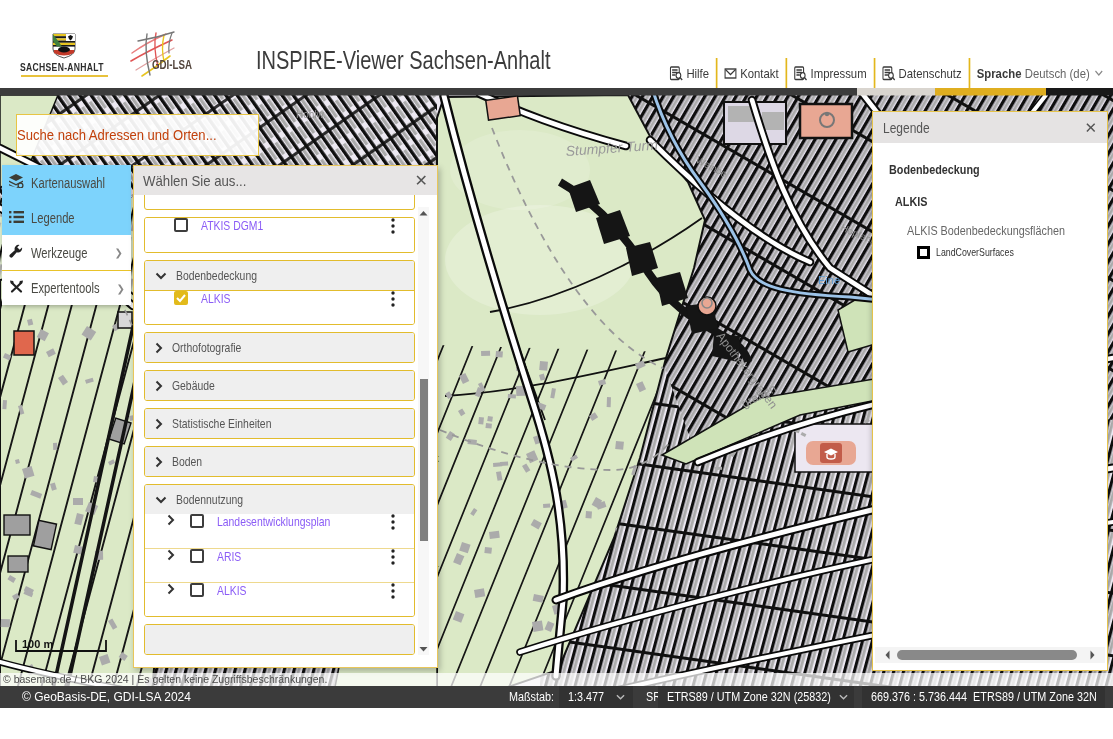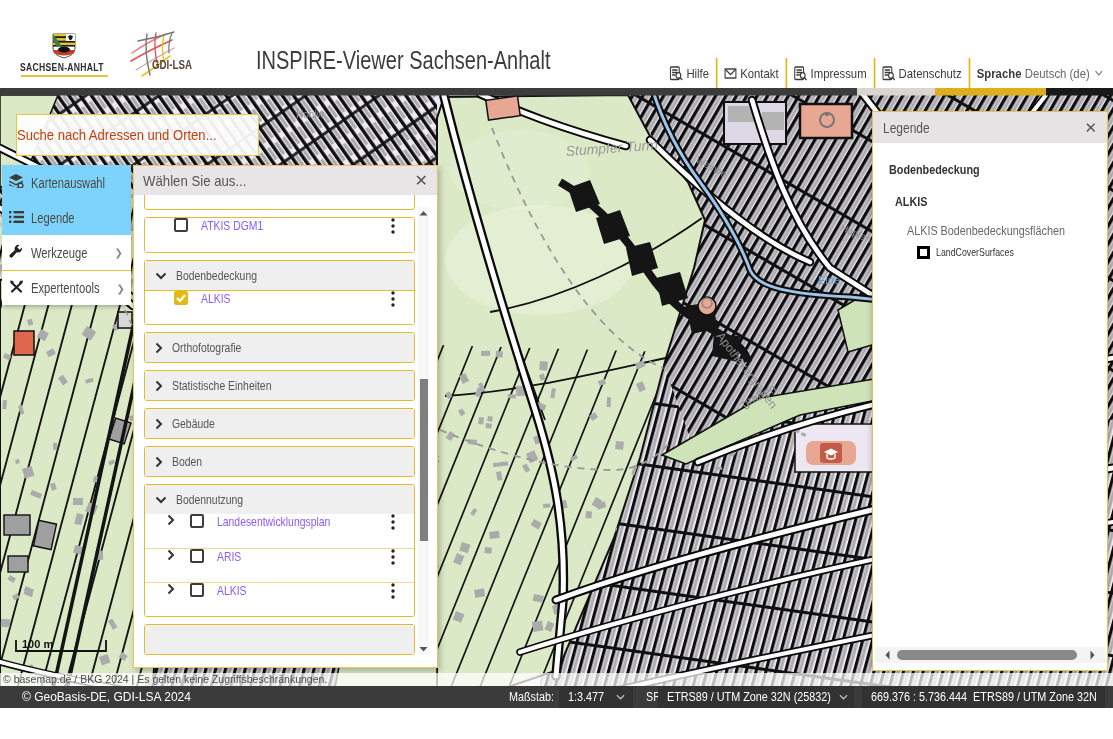--- a/index.html
+++ b/index.html
@@ -514,29 +514,29 @@
               <path d="M1.5,1.5 L6,6 L1.5,10.5" stroke="#333" stroke-width="2" fill="none"></path>
             </svg>
             <span class="cx" style="margin-left:9px">Orthofotografie</span>
           </div>
         </div>
       <div class="row">
           <div class="grayrow">
             <svg width="8" height="12" viewBox="0 0 8 12" style="flex:none">
               <path d="M1.5,1.5 L6,6 L1.5,10.5" stroke="#333" stroke-width="2" fill="none"></path>
             </svg>
-            <span class="cx" style="margin-left:9px">Statistische Einheiten</span>
+            <span class="cx" style="margin-left:9px">Gebäude</span>
           </div>
         </div>
       <div class="row">
           <div class="grayrow">
             <svg width="8" height="12" viewBox="0 0 8 12" style="flex:none">
               <path d="M1.5,1.5 L6,6 L1.5,10.5" stroke="#333" stroke-width="2" fill="none"></path>
             </svg>
-            <span class="cx" style="margin-left:9px">Gebäude</span>
+            <span class="cx" style="margin-left:9px">Statistische Einheiten</span>
           </div>
         </div>
       <div class="row">
           <div class="grayrow">
             <svg width="8" height="12" viewBox="0 0 8 12" style="flex:none">
               <path d="M1.5,1.5 L6,6 L1.5,10.5" stroke="#333" stroke-width="2" fill="none"></path>
             </svg>
             <span class="cx" style="margin-left:9px">Boden</span>
           </div>
         </div>

